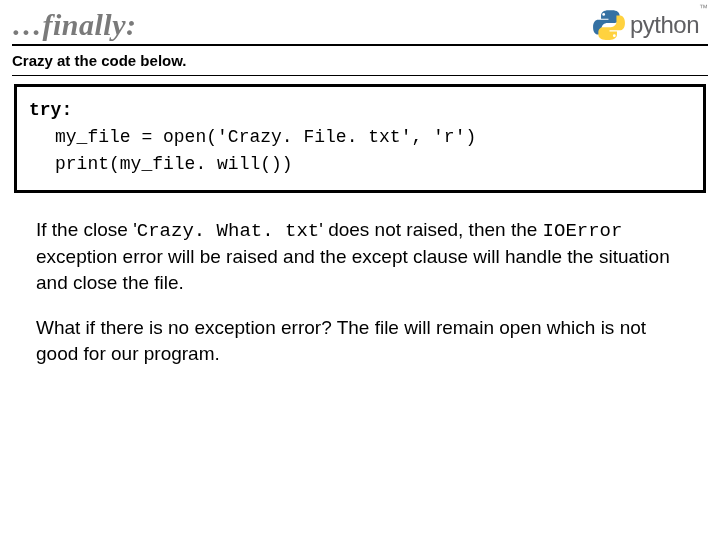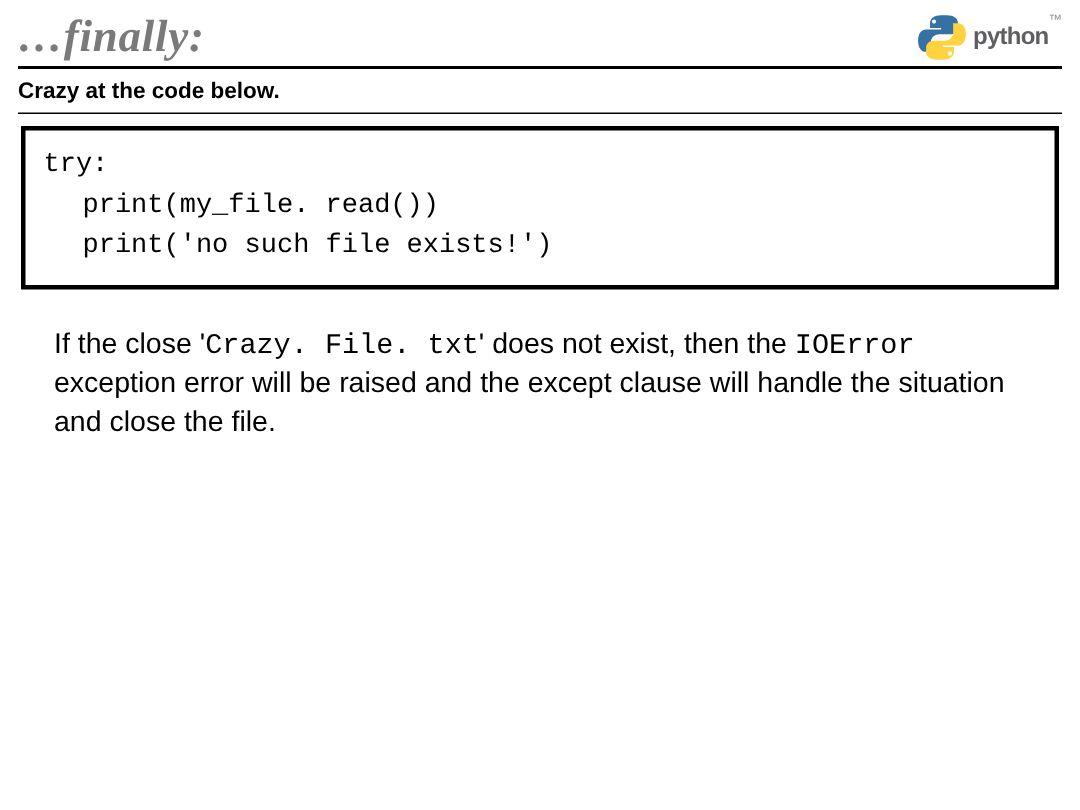--- a/index.html
+++ b/index.html
@@ -29,22 +29,22 @@
     border-bottom: 2px solid #000;
     margin: 2px 12px 4px 12px;
   }
   .logo {
     display: flex;
     align-items: center;
     gap: 4px;
   }
   .logo-text {
     font-family: Verdana, Geneva, sans-serif;
-    font-weight: 700;
-    font-size: 16px;
+    font-weight: 400;
+    font-size: 24px;
     color: #5f5f62;
     letter-spacing: -0.5px;
   }
   .tm {
     font-size: 9px;
     color: #8a8a8a;
     vertical-align: top;
     position: relative;
     top: -8px;
   }
@@ -59,21 +59,21 @@
   }
   .code-box {
     border: 3px solid #000;
     margin: 8px 14px 0 14px;
     padding: 10px 12px 12px 12px;
     font-family: "Courier New", Courier, monospace;
     font-size: 18px;
     line-height: 1.5;
     color: #000;
   }
-  .code-box .kw { font-weight: normal; }
+  .code-box .kw { font-weight: bold; }
   .code-box .indent { padding-left: 26px; display: block; }
   .explain {
     padding: 24px 28px 0 36px;
     font-size: 19px;
     line-height: 1.38;
     color: #000;
   }
   .explain p { margin-bottom: 18px; }
   .mono { font-family: "Courier New", Courier, monospace; }
 </style>
@@ -94,21 +94,22 @@
     </span>
   </div>
 </div>
 <div class="title-underline"></div>
 
 <div class="subtitle">Crazy at the code below.</div>
 <div class="subtitle-underline"></div>
 
 <div class="code-box">
   <div><span class="kw">try:</span></div>
-  <span class="indent">print(my_file. read())</span>
-  <span class="indent">print('no such file exists!')</span>
+  <span class="indent">my_file = open('Crazy. File. txt', 'r')</span>
+  <span class="indent">print(my_file. will())</span>
 </div>
 
 <div class="explain">
   <p>
-    <span>If the close '</span><span class="mono">Crazy. File. txt</span><span>' does not exist, then the </span><span class="mono">IOError</span><span> exception error will be raised and the except clause will handle the situation and close the file.</span>
+    <span>If the close '</span><span class="mono">Crazy. What. txt</span><span>' does not raised, then the </span><span class="mono">IOError</span><span> exception error will be raised and the except clause will handle the situation and close the file.</span>
   </p>
+  <p>What if there is no exception error?  The file will remain open which is not good for our program.</p>
 </div>
 
 </body></html>

